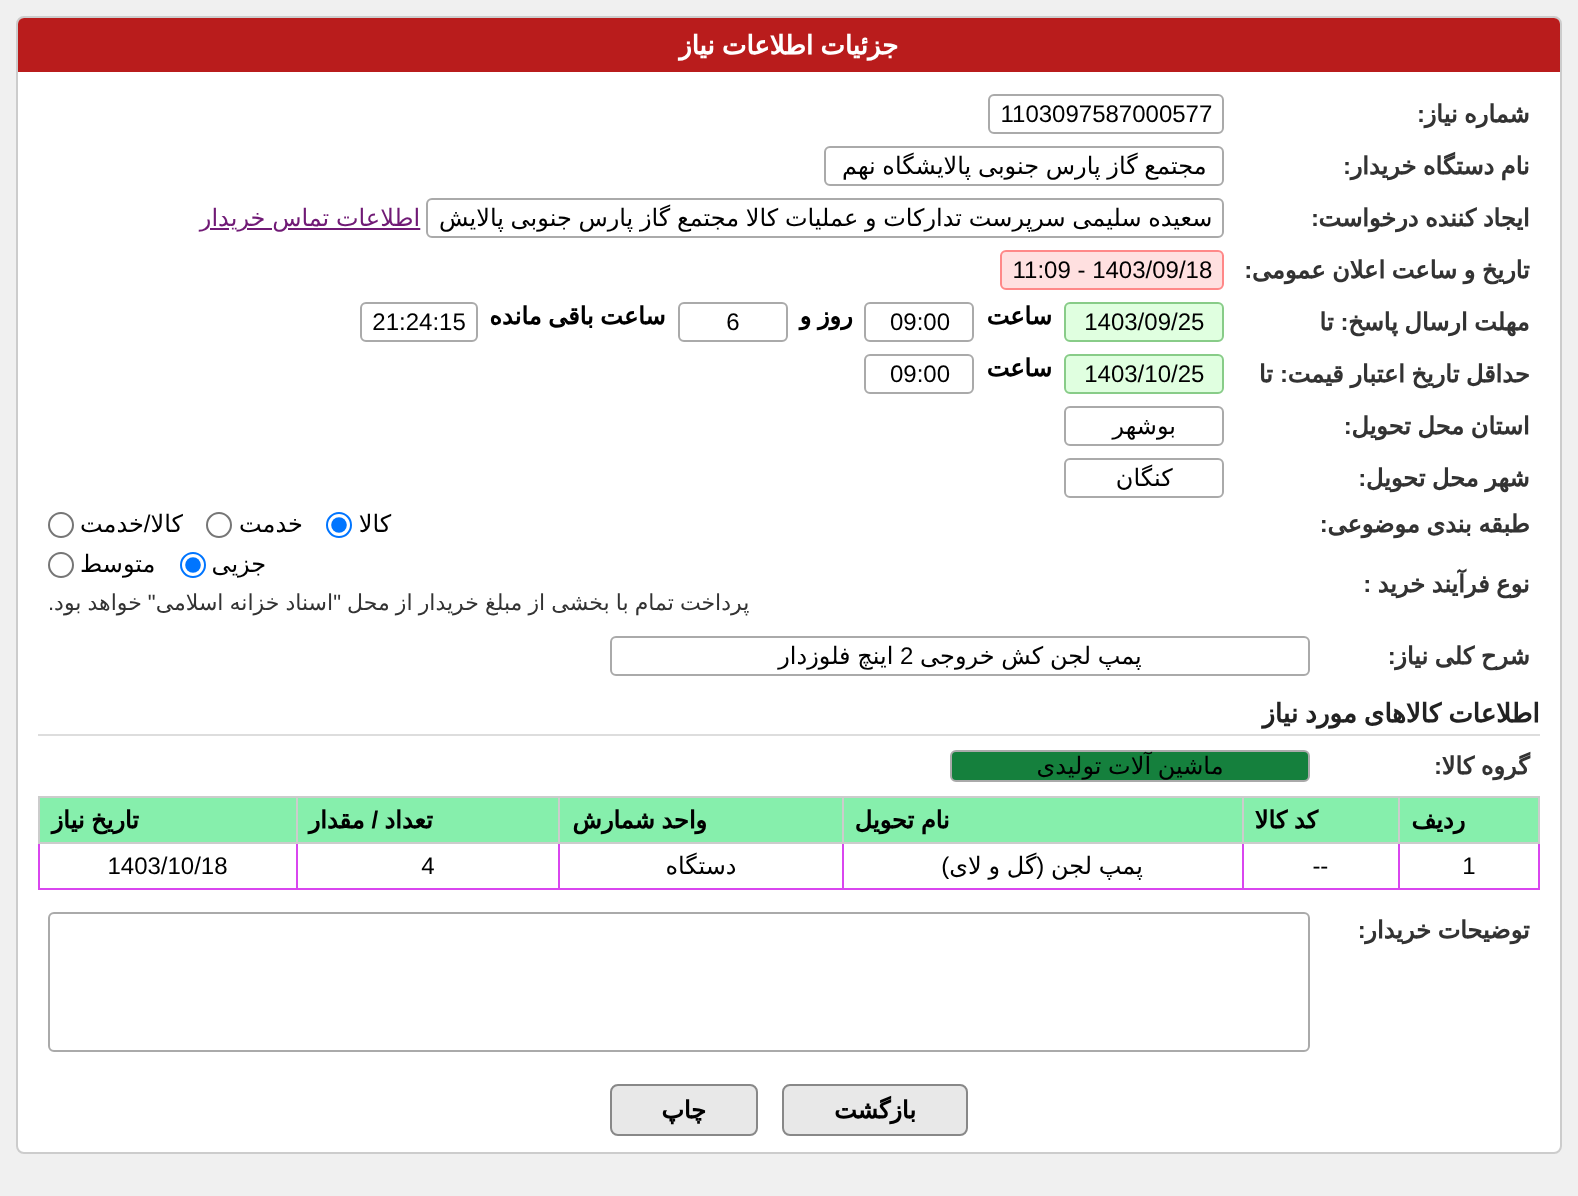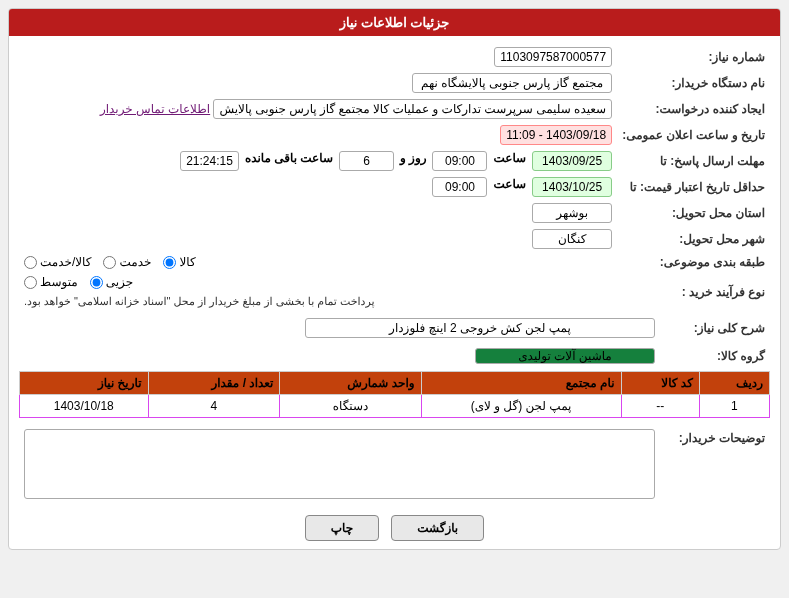--- a/index.html
+++ b/index.html
@@ -93,24 +93,24 @@
     }
 
     
     .data-table {
       width: 100%;
       border-collapse: collapse;
       margin-top: 4px;
       font-size: 12px;
     }
     .data-table th {
-      background: #c2410c;
+      background: #86efac;
       border: 1px solid #ccc;
       padding: 4px 6px;
-      text-align: right;
+      text-align: left;
       font-weight: bold;
     }
     .data-table td {
       border: 1px solid #d946ef;
       padding: 4px 6px;
       text-align: center;
     }
     .data-table tr:nth-child(even) td { background: #f9f9f9; }
 
     
@@ -312,38 +312,39 @@
         <tbody>
             <tr>
           <td class="label-cell">شرح کلی نیاز:</td>
           <td class="value-cell">
             <span class="input-box" style="min-width:350px;">پمپ لجن کش خروجی 2 اینچ فلوزدار</span>
           </td>
         </tr>
       </tbody>
         </table>
 
+      <div class="section-title">اطلاعات کالاهای مورد نیاز</div>
 
       <table class="info-table">
         <tbody>
             <tr>
           <td class="label-cell">گروه کالا:</td>
           <td class="value-cell">
             <span class="group-select-box">ماشین آلات تولیدی</span>
           </td>
         </tr>
       </tbody>
         </table>
 
       <table class="data-table">
         <thead>
           <tr>
             <th>ردیف</th>
             <th>کد کالا</th>
-            <th>نام مجتمع</th>
+            <th>نام تحویل</th>
             <th>واحد شمارش</th>
             <th>تعداد / مقدار</th>
             <th>تاریخ نیاز</th>
           </tr>
         </thead>
         <tbody id="goods-tbody">
         <tr>
               <td>1</td>
               <td>--</td>
               <td>پمپ لجن (گل و لای)</td>

